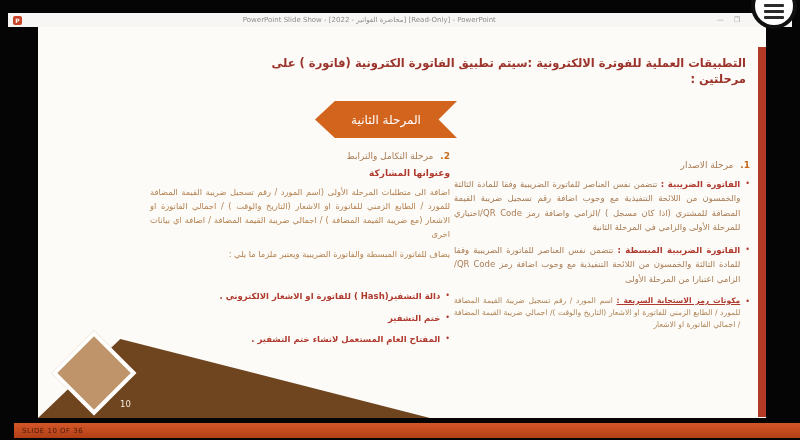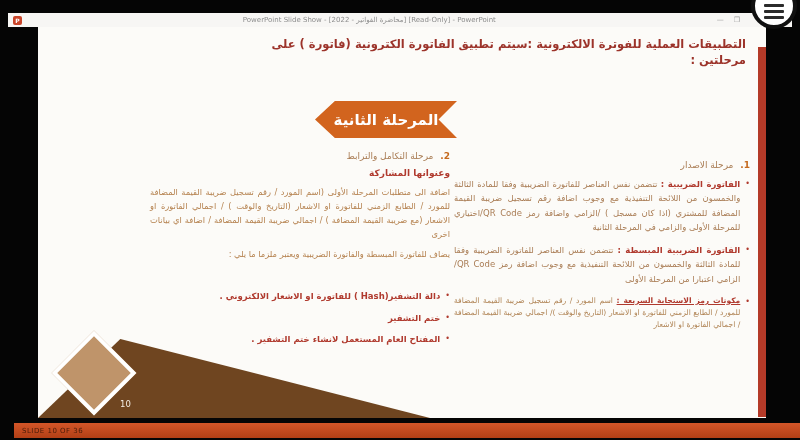--- a/index.html
+++ b/index.html
@@ -35,28 +35,28 @@
     display:flex;flex-direction:column;gap:2.5px;
   }
   .menu-circle .bars i{display:block;width:20px;height:3.5px;background:#2b2b2b;border-radius:1px;}
   
   .slide{
     position:absolute;left:38px;top:27px;width:728px;height:391px;
     background:#fcfbf8;overflow:hidden;
   }
   .red-strip{position:absolute;right:0;top:20px;width:8px;height:370px;background:#b43a28;}
   .slide-title{
-    position:absolute;top:10px;right:20px;width:520px;
+    position:absolute;top:29px;right:20px;width:520px;
     direction:rtl;text-align:right;
     font-size:11.5px;font-weight:bold;color:#9c332a;line-height:1.35;
   }
   
   .chevron{
     position:absolute;display:flex;align-items:center;justify-content:center;
-    color:#fff;font-weight:bold;font-size:15px;direction:rtl;
+    color:#fff;font-weight:normal;font-size:12px;direction:rtl;
     clip-path:polygon(100% 0, 14% 0, 0 50%, 14% 100%, 100% 100%, 87% 50%);
   }
   .chevron.phase1{left:588px;top:71px;width:132px;height:34px;background:#8a5a28;}
   .chevron.phase2{left:277px;top:74px;width:142px;height:37px;background:#d2641e;}
   
   .col{position:absolute;direction:rtl;text-align:right;}
   .col-right{right:16px;top:133px;width:296px;}
   .col-left{left:112px;top:124px;width:300px;}
   .num-heading{font-size:9px;margin-bottom:7px;color:#a97c54;}
   .num-heading .num{color:#c56a1f;font-weight:bold;margin-left:4px;}

